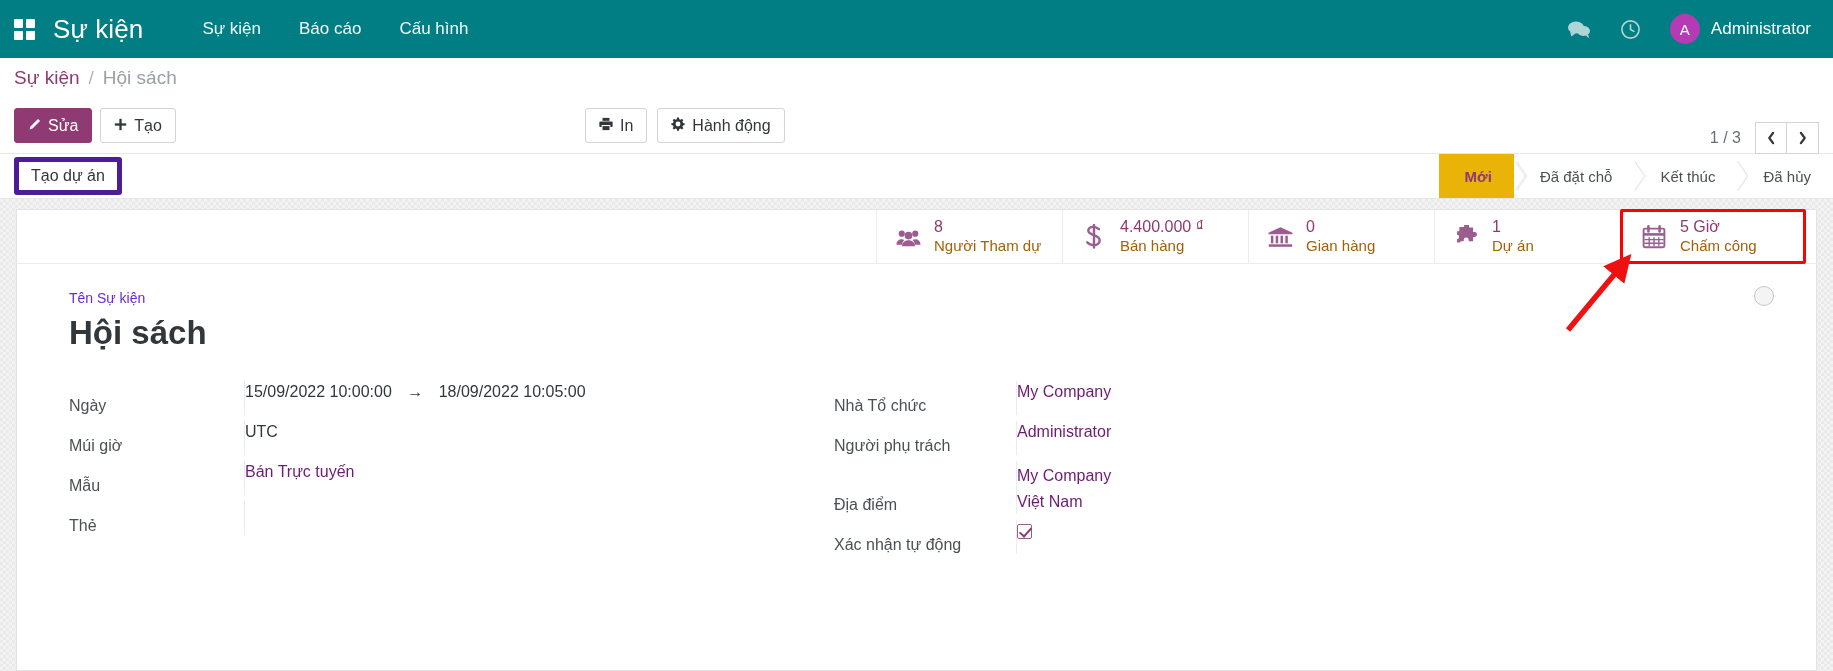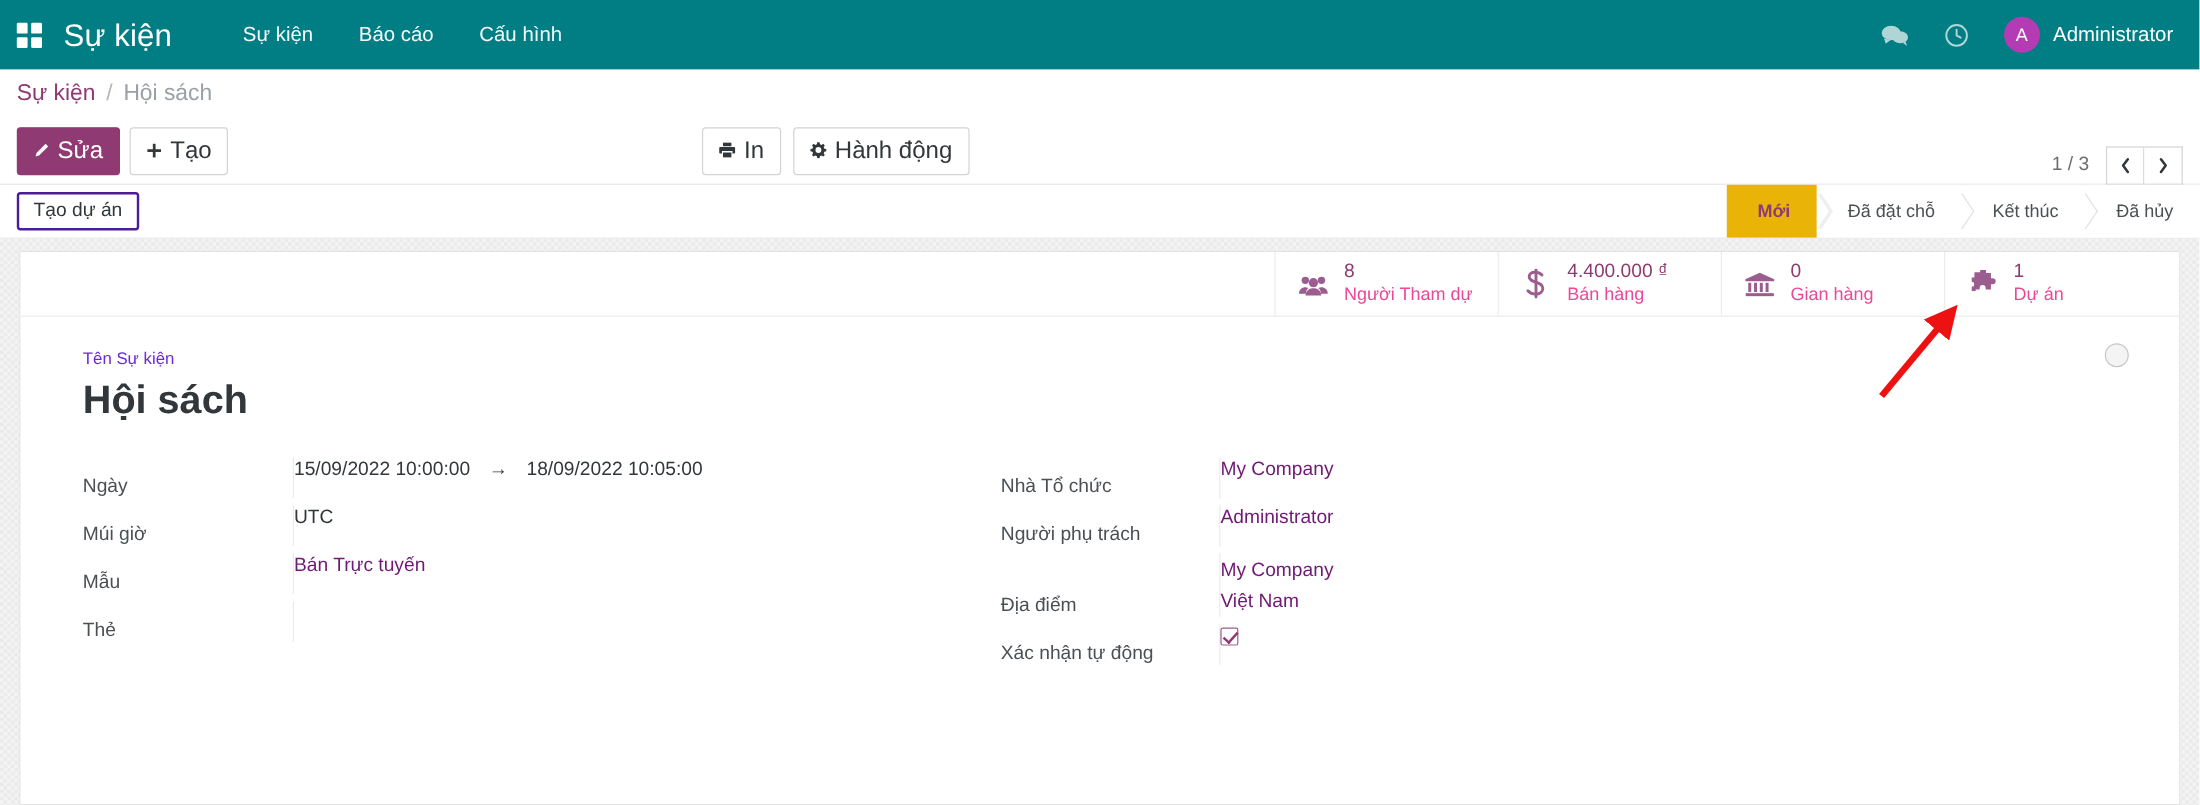--- a/index.html
+++ b/index.html
@@ -87,21 +87,21 @@
     height: 56px;
     display: flex;
     align-items: center;
     padding: 0 14px;
     border-bottom: 1px solid #e7e7e7;
     background: #ffffff;
     position: relative;
   }
   .btn {
     font-family: "Liberation Sans", sans-serif;
-    font-size: 20px;
+    font-size: 16px;
     border: 1px solid #d4d4d4;
     background: #ffffff;
     color: #31373a;
     padding: 7px 13px;
     border-radius: 3px;
     cursor: pointer;
     display: inline-flex;
     align-items: center;
     gap: 7px;
     white-space: nowrap;
@@ -143,21 +143,21 @@
   .statusbar-row {
     height: 45px;
     display: flex;
     align-items: center;
     padding: 0 0 0 14px;
     border-bottom: 1px solid #e7e7e7;
     background: #ffffff;
   }
   .btn-plain {
     font-size: 16px;
-    border: 2px solid #4c1d95;
+    border: 5px solid #4c1d95;
     background: #ffffff;
     color: #31373a;
     padding: 5px 12px;
     border-radius: 3px;
     cursor: pointer;
     white-space: nowrap;
   }
   .statusbar {
     margin-left: auto;
     display: flex;
@@ -234,21 +234,21 @@
     min-width: 186px;
     color: #8f3a72;
   }
   .smart-btn .sb-icon {
     display: flex; align-items: center; justify-content: center;
     width: 26px; height: 26px;
     color: #9b5d8f;
   }
   .sb-text { display: flex; flex-direction: column; line-height: 1.18; }
   .sb-value { font-size: 16px; color: #8f3a72; white-space: nowrap; }
-  .sb-label { font-size: 15px; color: #ec4899; white-space: nowrap; }
+  .sb-label { font-size: 15px; color: #a16207; white-space: nowrap; }
   .smart-btn.highlighted {
     border: 3px solid #ff0000;
     border-radius: 2px;
     margin: -1px 0;
   }
 
   
   .form-body { padding: 26px 0 0 0; position: relative; }
   .title-block { padding: 0 0 26px 52px; }
   .title-label { font-size: 14px; color: #6d28d9; margin-bottom: 8px; }
@@ -507,20 +507,35 @@
             <path d="M10.5 1.2 a2.6 2.6 0 0 1 5.2 0 v1.4 h4.2 v4.6 h1.5 a2.6 2.6 0 0 1 0 5.2 h-1.5 v4.6 h-4.6 v-1.4 a2.6 2.6 0 0 0-5.2 0 v1.4 h-4.6 v-15 h5 z"></path>
             <path d="M3.2 10.2 a2.2 2.2 0 0 1 0 4.4 v3.6 h3.4 v-11.6 h-3.4 z"></path>
           </svg>
         </span>
         <span class="sb-text">
           <span class="sb-value">1</span>
           <span class="sb-label">Dự án</span>
         </span>
       </div>
 
+      <div class="smart-btn highlighted">
+        <span class="sb-icon">
+          <svg width="24" height="24" viewBox="0 0 24 24" fill="none" stroke="#9b5d8f" stroke-width="1.9">
+            <rect x="1.6" y="3.6" width="20.8" height="18.6" rx="1.4"></rect>
+            <path d="M1.6 9.4 H22.4" stroke-width="2.6"></path>
+            <path d="M6.4 1.4 V6.4 M17.6 1.4 V6.4" stroke-linecap="round" stroke-width="2.6"></path>
+            <path d="M7.2 12.2 V21 M12 12.2 V21 M16.8 12.2 V21" stroke-width="1.4"></path>
+            <path d="M2.4 14.6 H21.6 M2.4 18.2 H21.6" stroke-width="1.4"></path>
+          </svg>
+        </span>
+        <span class="sb-text">
+          <span class="sb-value">5 Giờ</span>
+          <span class="sb-label">Chấm công</span>
+        </span>
+      </div>
     </div>
 
     <div class="form-body">
 
       <div class="status-circle"></div>
 
       <div class="title-block">
         <div class="title-label">Tên Sự kiện</div>
         <div class="title-value">Hội sách</div>
       </div>

